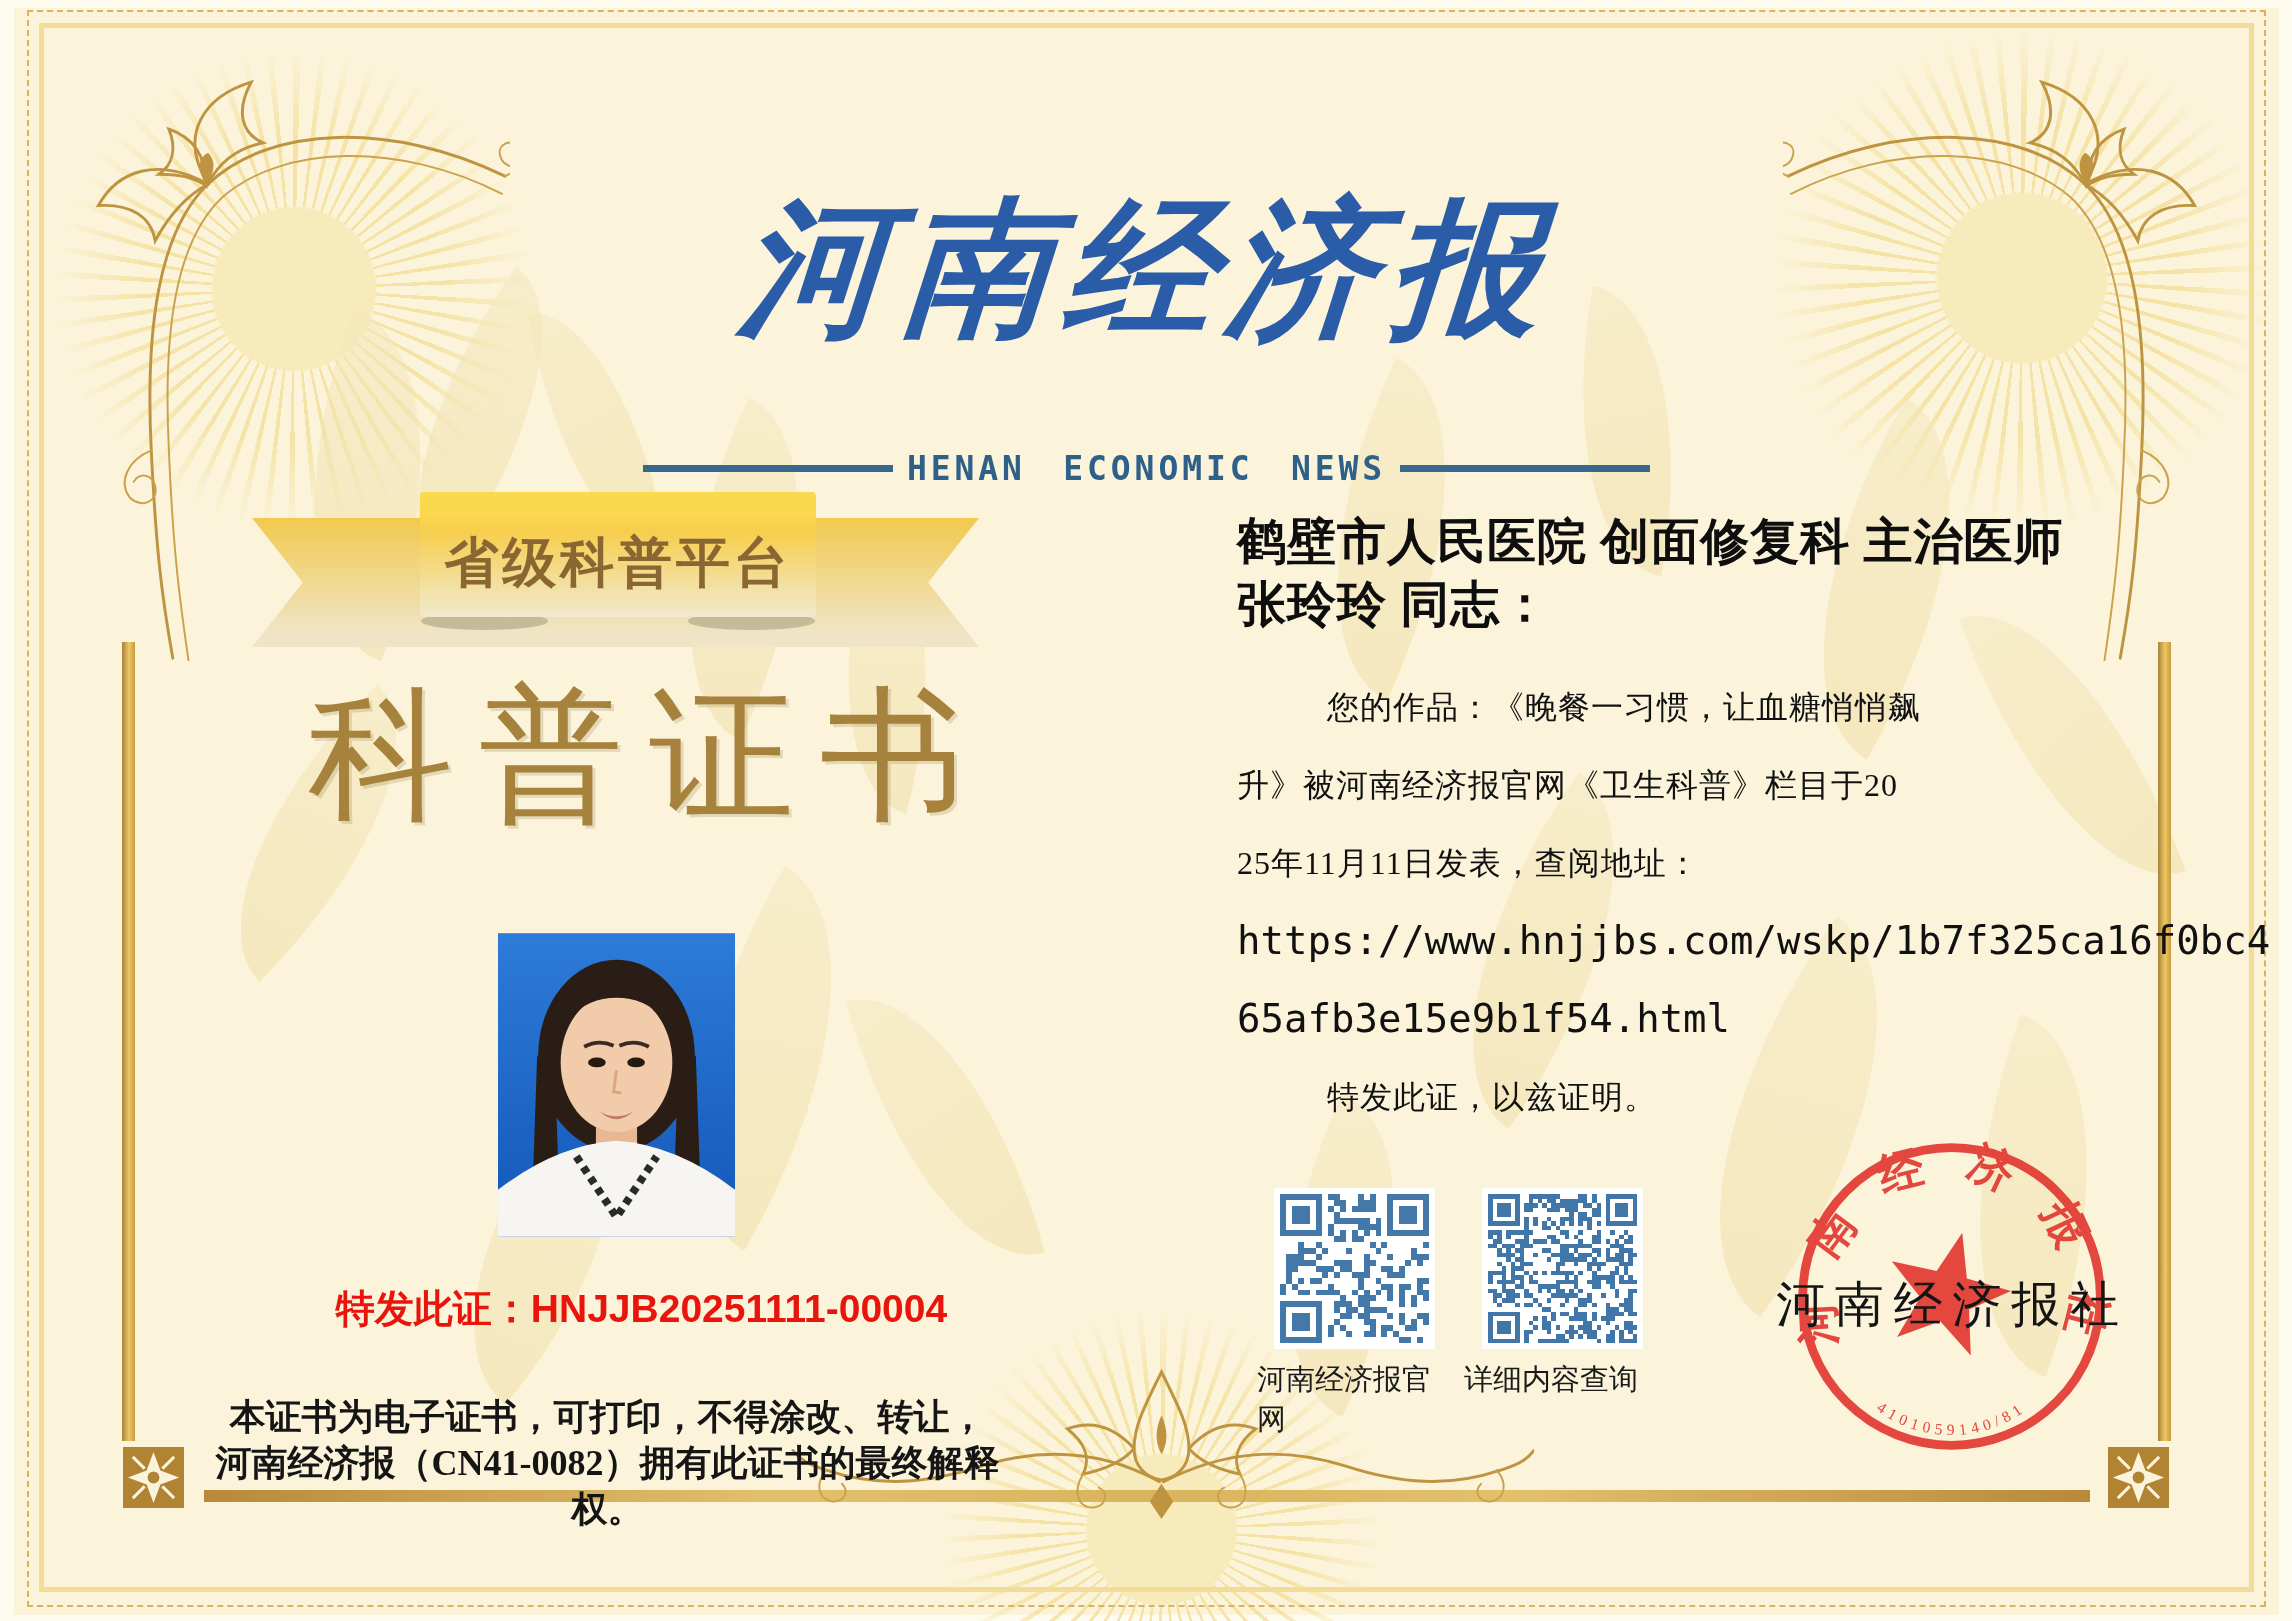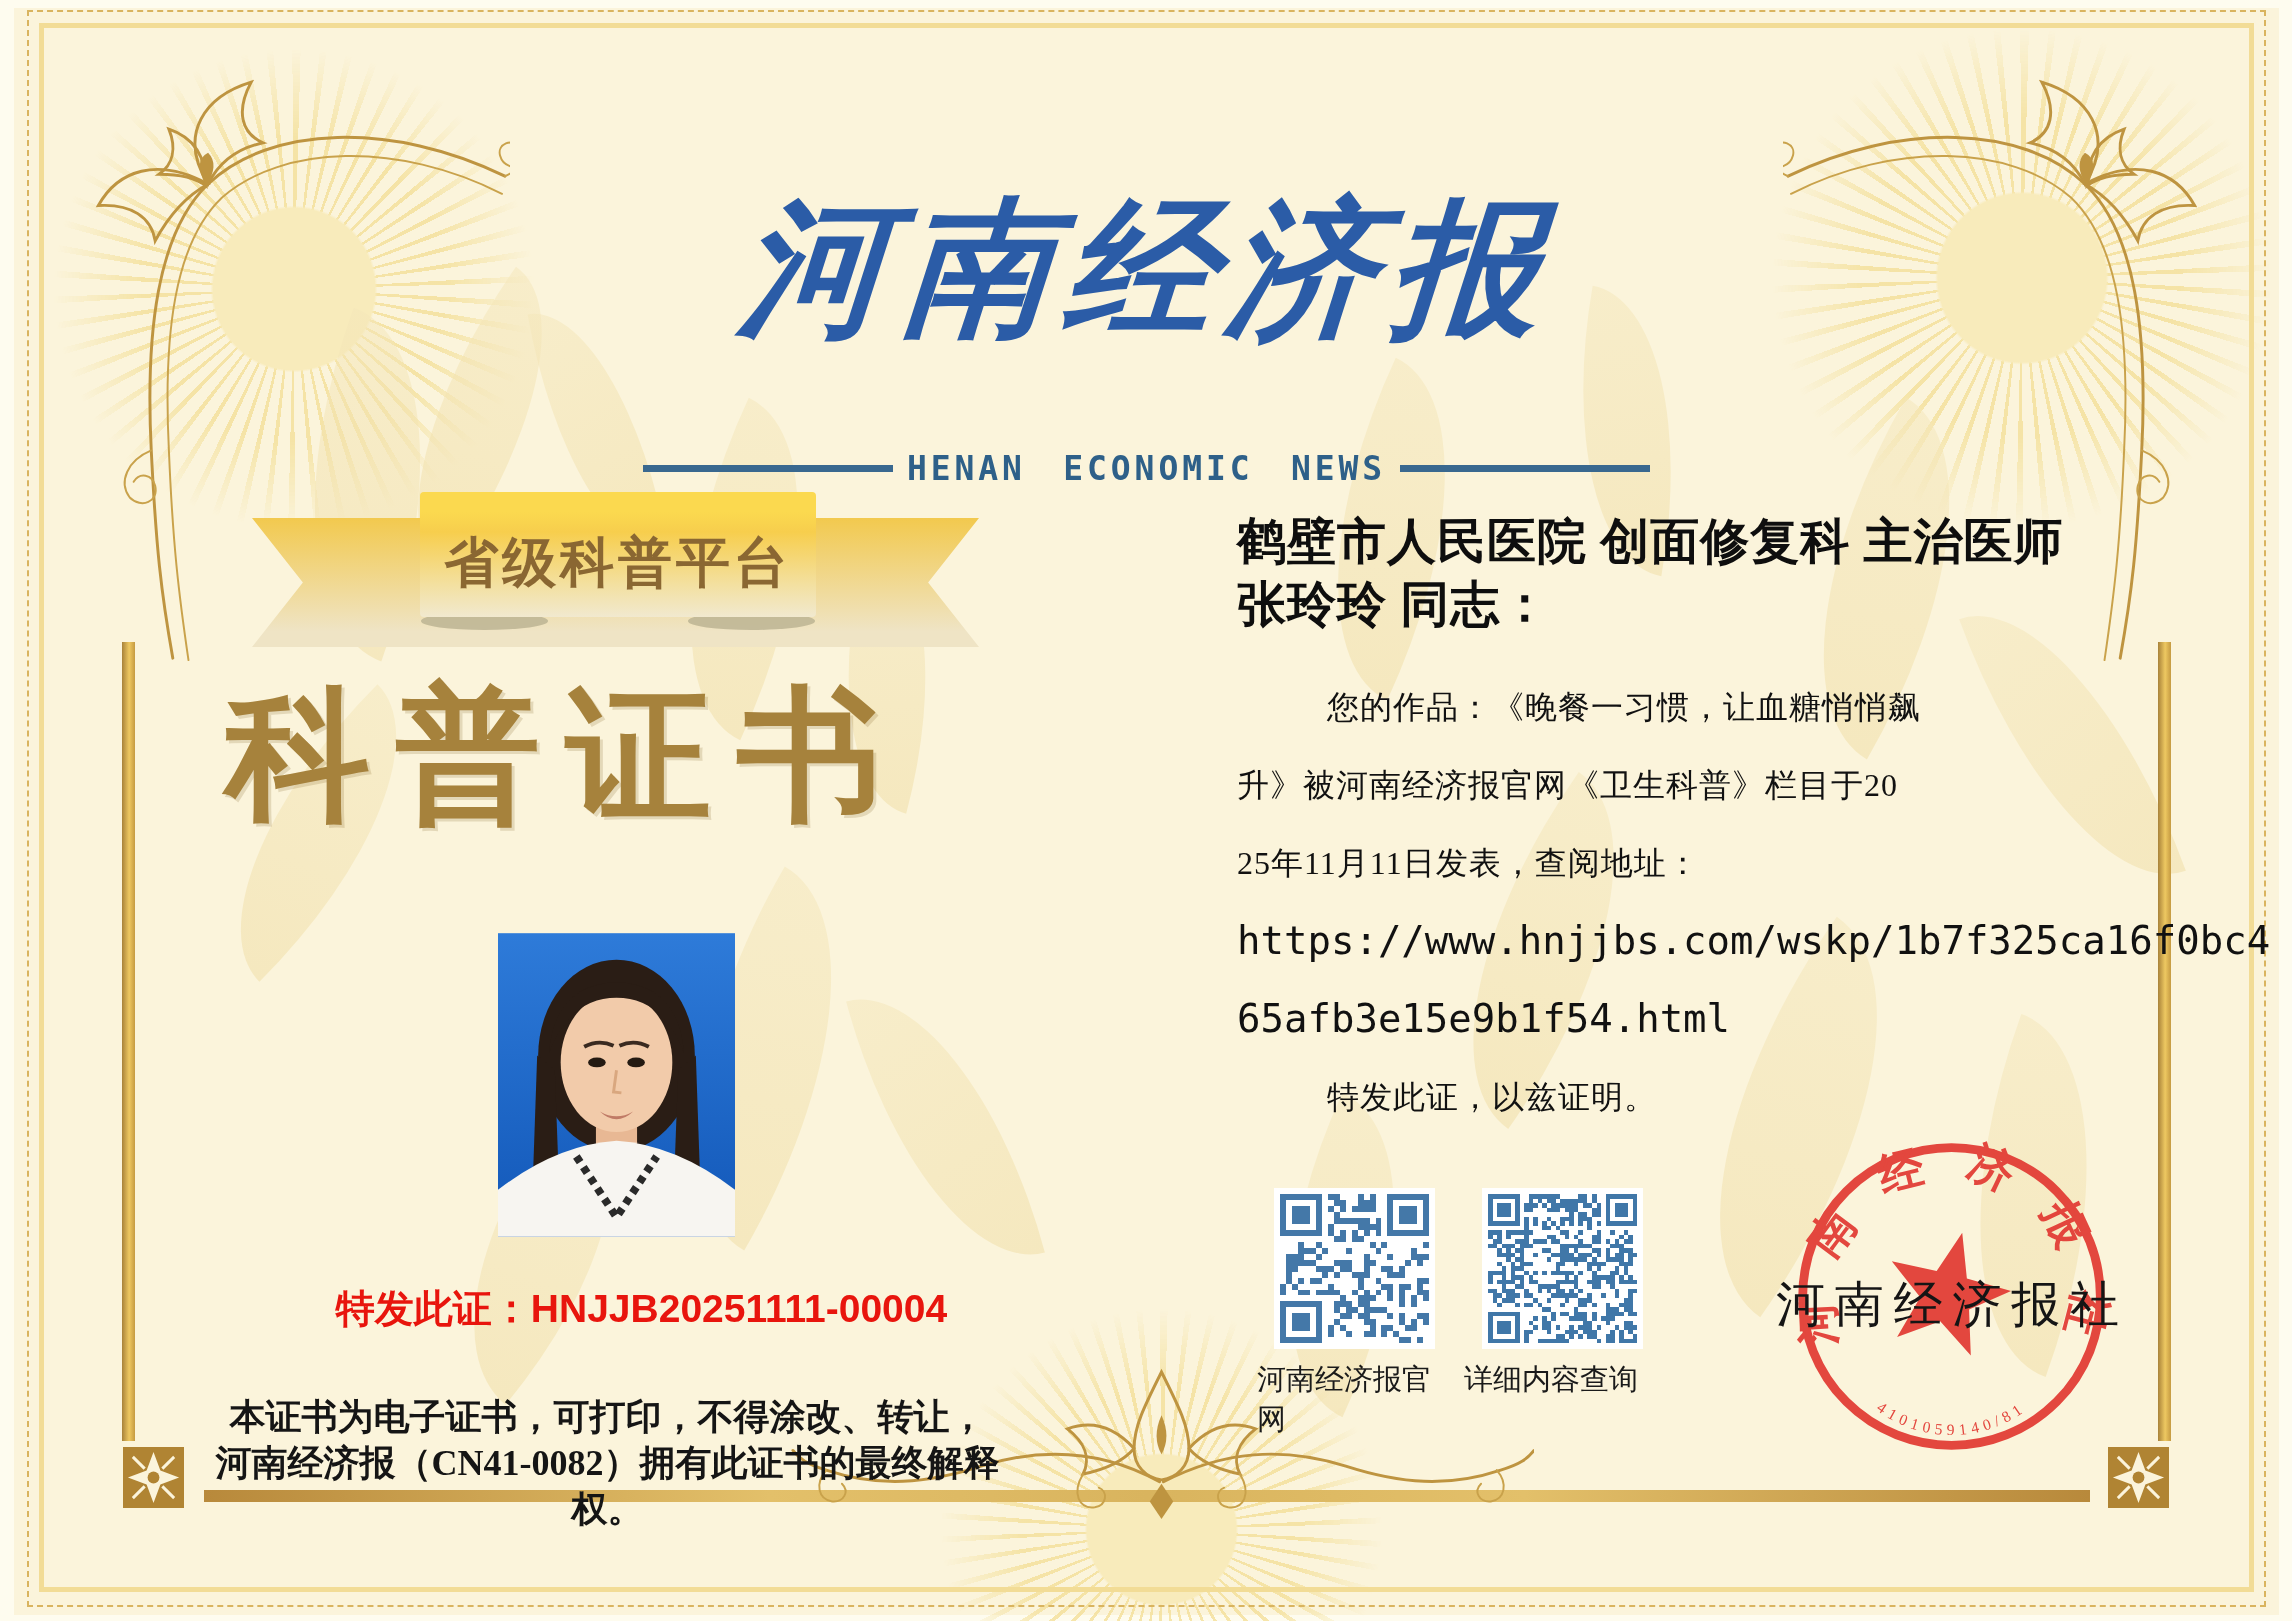--- a/index.html
+++ b/index.html
@@ -41,22 +41,22 @@
      clip-path:polygon(0% 0%,100% 0%,93% 50%,100% 100%,0% 100%,7% 50%);}
   .ribbon-shadow{position:absolute;width:127px;height:17.6px;border-radius:50%;
      background:#BCB493;opacity:.85;}
   .ribbon-band{position:absolute;left:420px;top:492px;width:396px;height:125px;
      background:linear-gradient(180deg,#FBD94F 0 16%,#F7CE4D 32%,#F3E0A0 74%,#F1E9CF);
      border-radius:3.9px;}
   .ribbon-label{position:absolute;left:420px;top:527px;width:396px;text-align:center;
      font-family:"Liberation Sans",sans-serif;font-weight:bold;font-size:54px;
      color:#8A6732;letter-spacing:3.9px;}
   
-  .cert-title{position:absolute;left:225px;top:659px;width:765px;text-align:left;
-     font-size:145px;font-weight:700;color:#A6823C;letter-spacing:25.5px;
+  .cert-title{position:absolute;left:225px;top:659px;width:765px;text-align:right;
+     font-size:145px;font-weight:400;color:#A6823C;letter-spacing:25.5px;
      text-shadow:2.9px 2.9px 0 rgba(122,90,30,.18);}
   .photo{position:absolute;left:498px;top:933px;width:237px;height:304px;}
   .cert-no{position:absolute;left:274px;top:1282px;width:735px;text-align:center;
      font-family:"Liberation Sans",sans-serif;font-weight:bold;font-size:39px;color:#E8150D;}
   .footer{position:absolute;left:186px;top:1394px;width:843px;text-align:center;
      font-size:36px;font-weight:bold;color:#151515;line-height:46px;}
   
   .recip{position:absolute;left:1237px;font-size:49px;font-weight:bold;color:#0E0E0E;
      letter-spacing:1px;white-space:nowrap;}
   .bodytext{position:absolute;left:1237px;top:668px;width:980px;}

